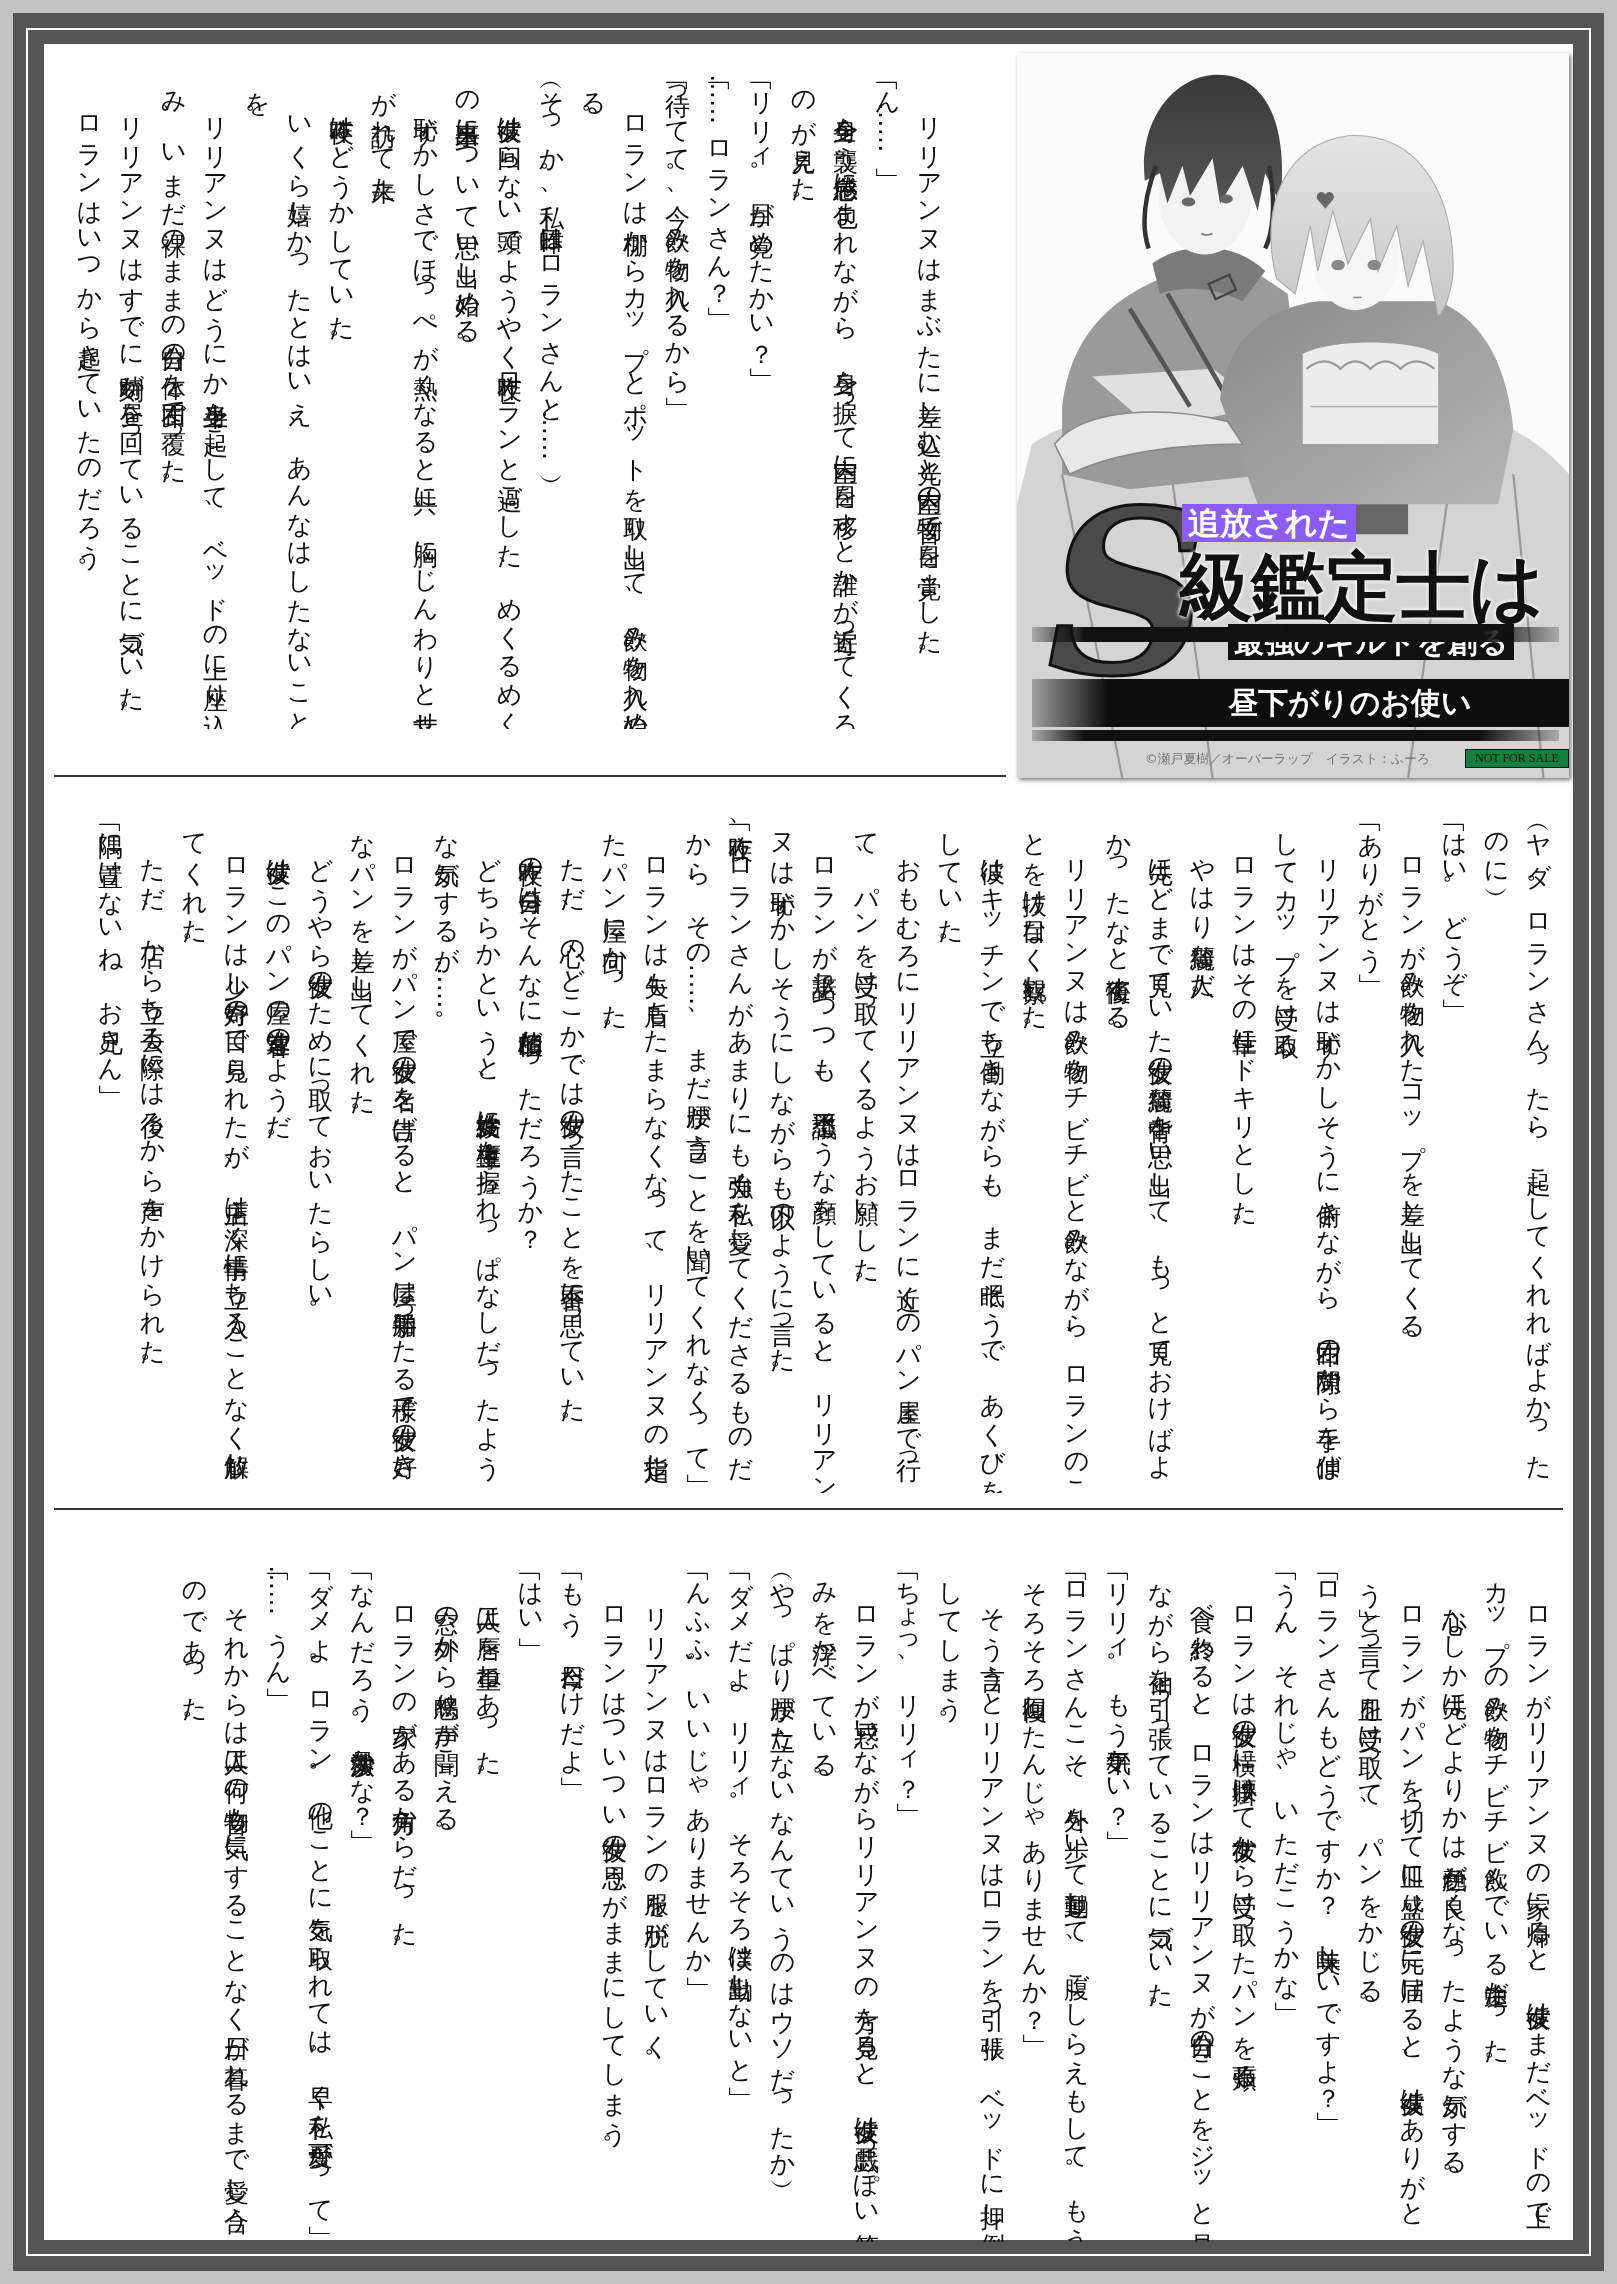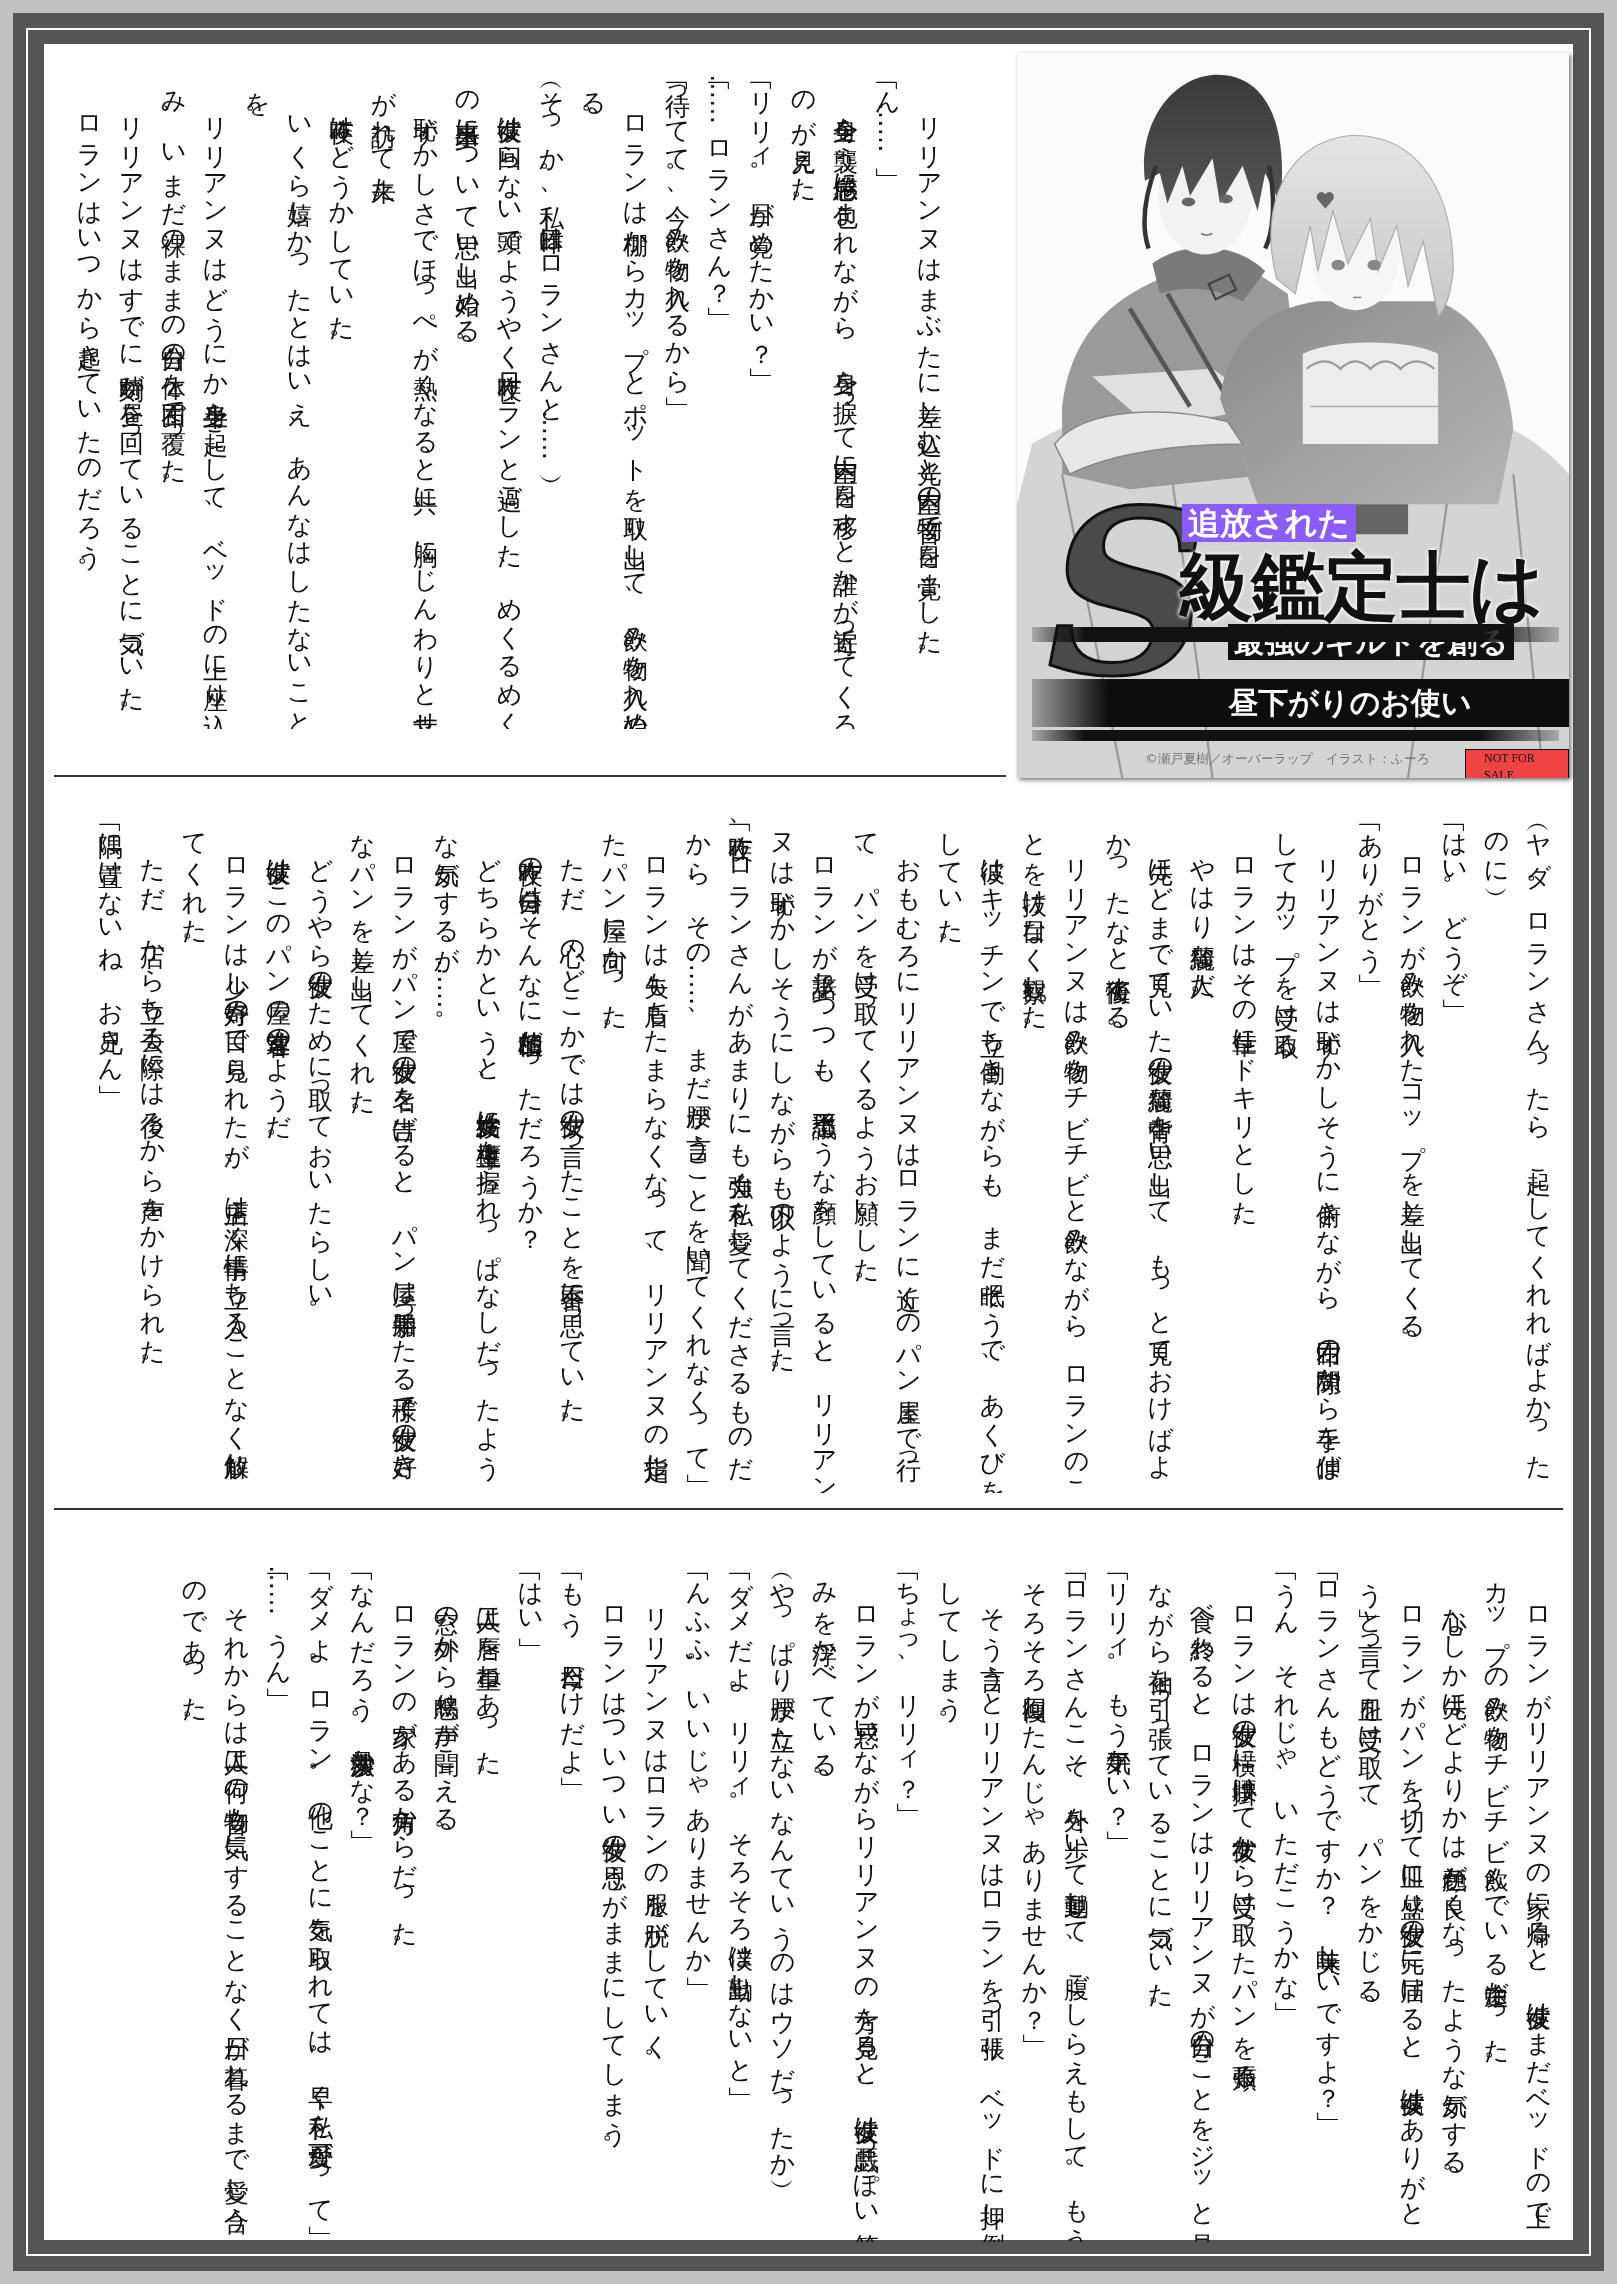--- a/index.html
+++ b/index.html
@@ -103,23 +103,23 @@
     color: #fff; text-align: center;
     font-family: "DejaVu Serif", "Liberation Serif", serif;
     font-size: 30px; line-height: 48px; font-weight: bold;
   }
   .credit {
     position: absolute; left: 128px; top: 698px;
     font-size: 12.8px; line-height: 16.6px; color: #737373;
   }
   .nfs {
     position: absolute; left: 448px; top: 696px;
-    border: 1.1px solid #111; background: #ef4444;
+    border: 1.1px solid #111; background: #15803d;
     font-family: "Liberation Serif", "DejaVu Serif", serif;
-    font-size: 12px; line-height: 16.6px; padding: 0 18px; color: #111;
+    font-size: 12px; line-height: 16.6px; padding: 0 9px; color: #111;
   }
 </style>
 </head>
 <body>
 
 <div class="frame-outer"></div>
 <div class="frame-line"></div>
 
 <div class="page"></div>
 

